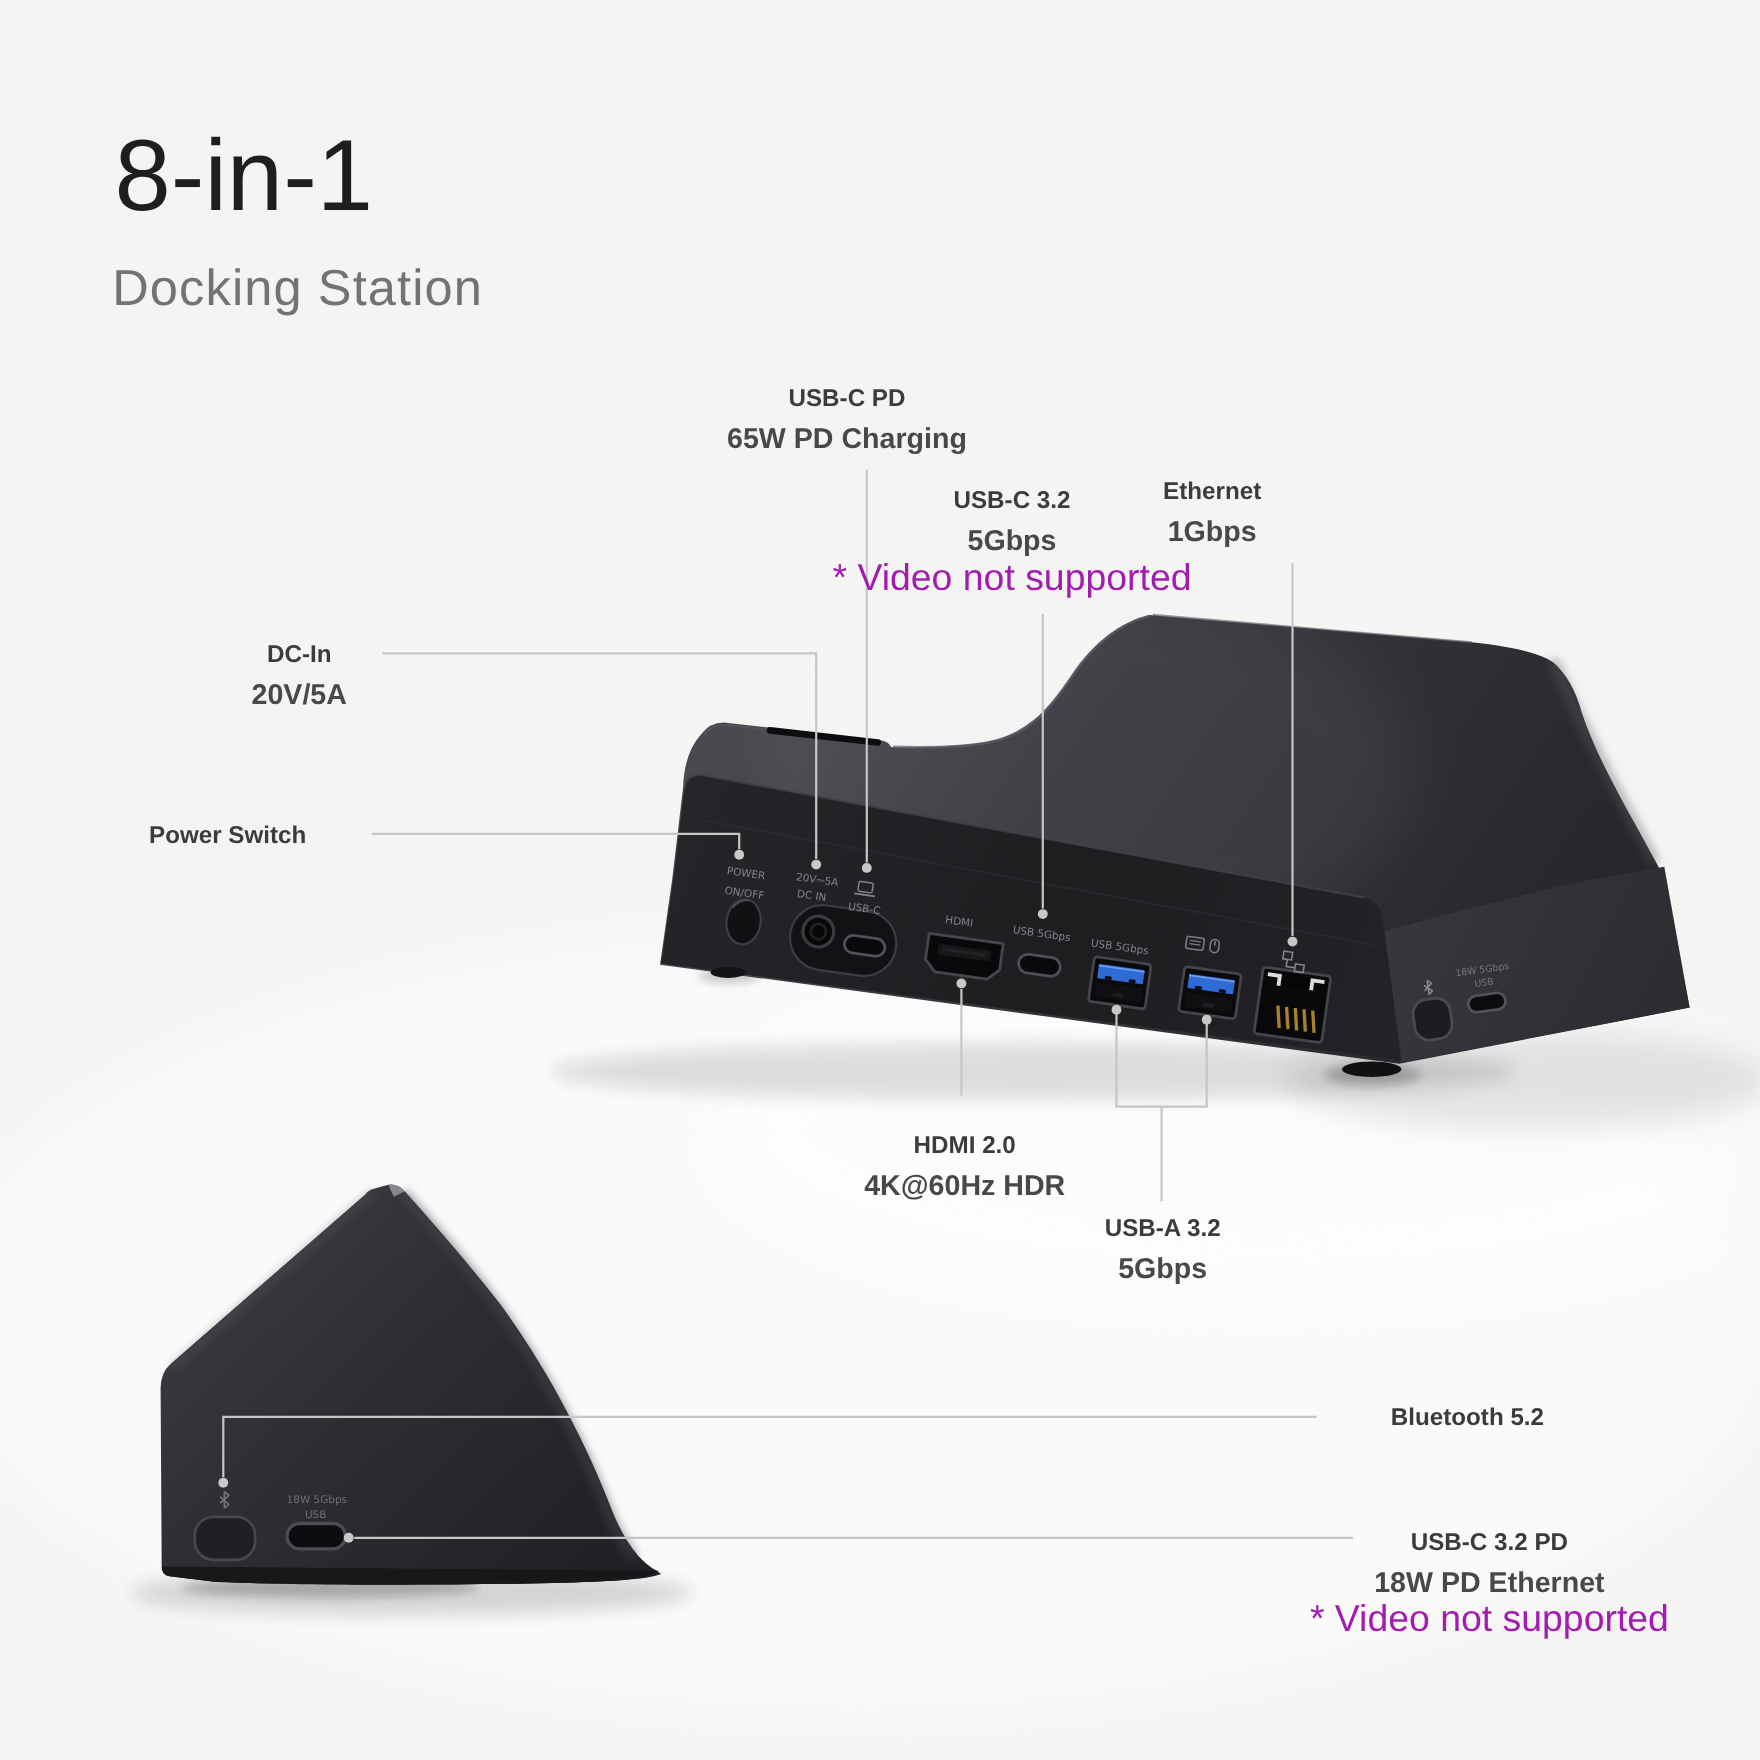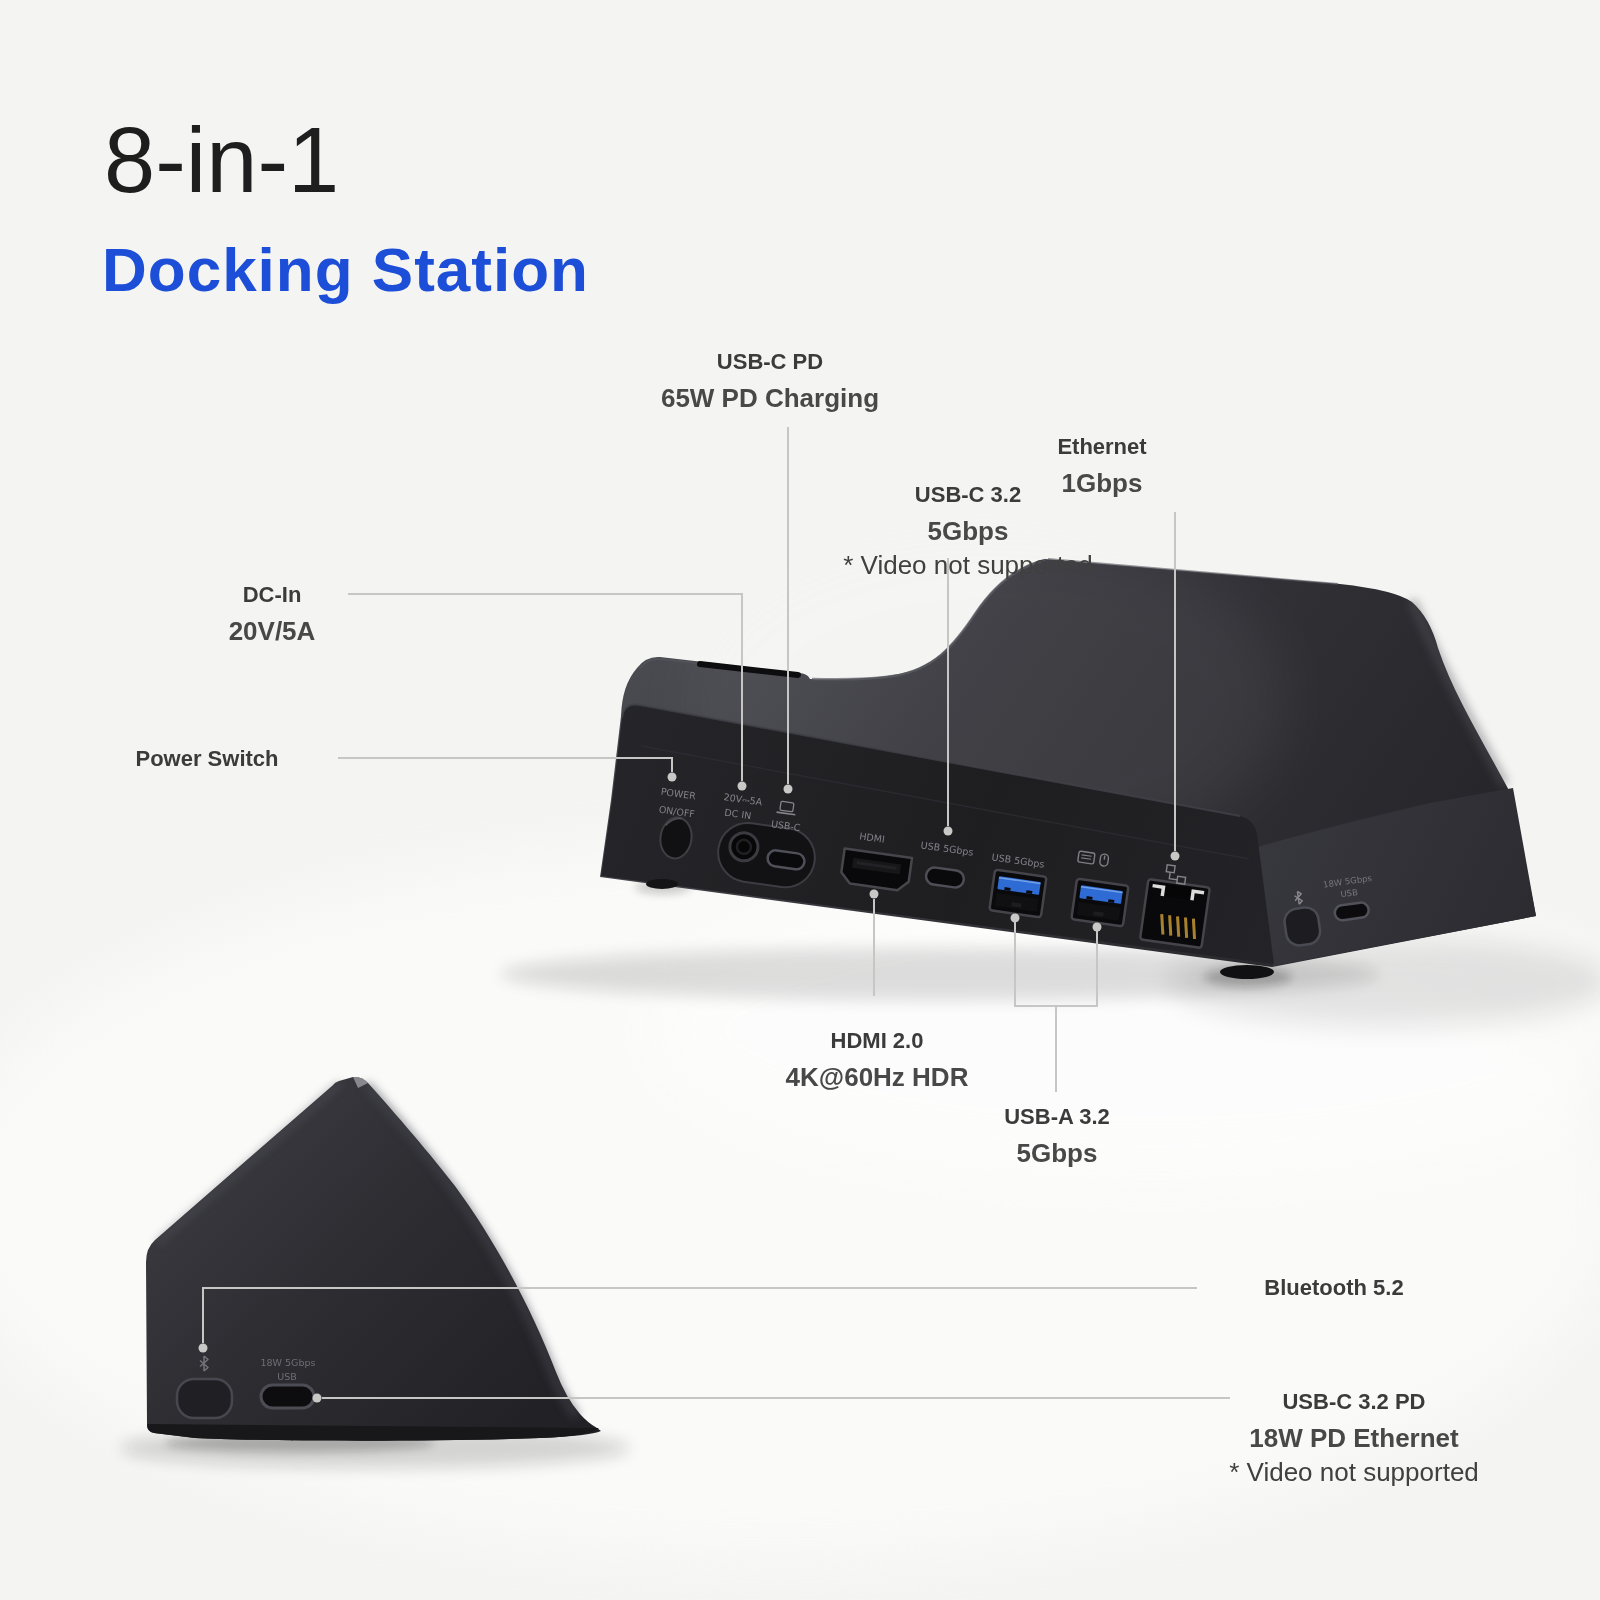--- a/index.html
+++ b/index.html
@@ -2,25 +2,25 @@
 <html><head>
 <meta charset="utf-8">
 <style>
   html,body{margin:0;padding:0;}
   body{width:1600px;height:1600px;overflow:hidden;background:#f4f4f2;
        font-family:"Liberation Sans", sans-serif;}
   .stage{position:relative;width:1600px;height:1600px;}
   .stage svg.art{position:absolute;left:0;top:0;}
   .txt{position:absolute;white-space:nowrap;}
   .title1{left:104px;top:108px;font-size:92px;font-weight:400;color:#1e1e1e;letter-spacing:0px;}
-  .title2{left:102px;top:234px;font-size:62px;font-weight:700;color:#1d4ed8;letter-spacing:1px;}
+  .title2{left:102px;top:234px;font-size:46px;font-weight:400;color:#737373;letter-spacing:1px;}
   .co{position:absolute;text-align:center;transform:translateX(-50%);}
   .co-title{font-size:22px;font-weight:700;color:#3b3b3b;line-height:38px;white-space:nowrap;}
   .co-sub{font-size:26px;font-weight:700;color:#484848;line-height:35px;white-space:nowrap;}
-  .co-note{font-size:26px;font-weight:400;color:#404040;line-height:33px;white-space:nowrap;}
+  .co-note{font-size:34px;font-weight:400;color:#a21caf;line-height:33px;white-space:nowrap;}
 </style>
 </head>
 <body>
 
 <div class="stage">
 
   <svg class="art" width="1600" height="1600" viewBox="0 0 1600 1600">
     <defs>
       <linearGradient id="gTop" x1="700" y1="560" x2="1350" y2="1000" gradientUnits="userSpaceOnUse">
         <stop offset="0" stop-color="#4a4a51"></stop>
@@ -273,21 +273,21 @@
   </svg>
 
   <div class="txt title1">8-in-1</div>
   <div class="txt title2">Docking Station</div>
 
   <div class="co" style="left:770px;top:343px;">
     <div class="co-title">USB-C PD</div>
     <div class="co-sub">65W PD Charging</div>
   </div>
 
-  <div class="co" style="left:968px;top:436px;margin-top:40px;">
+  <div class="co" style="left:920px;top:436px;">
     <div class="co-title">USB-C 3.2</div>
     <div class="co-sub">5Gbps</div>
     <div class="co-note">* Video not supported</div>
   </div>
 
   <div class="co" style="left:1102px;top:428px;">
     <div class="co-title">Ethernet</div>
     <div class="co-sub">1Gbps</div>
   </div>
 

